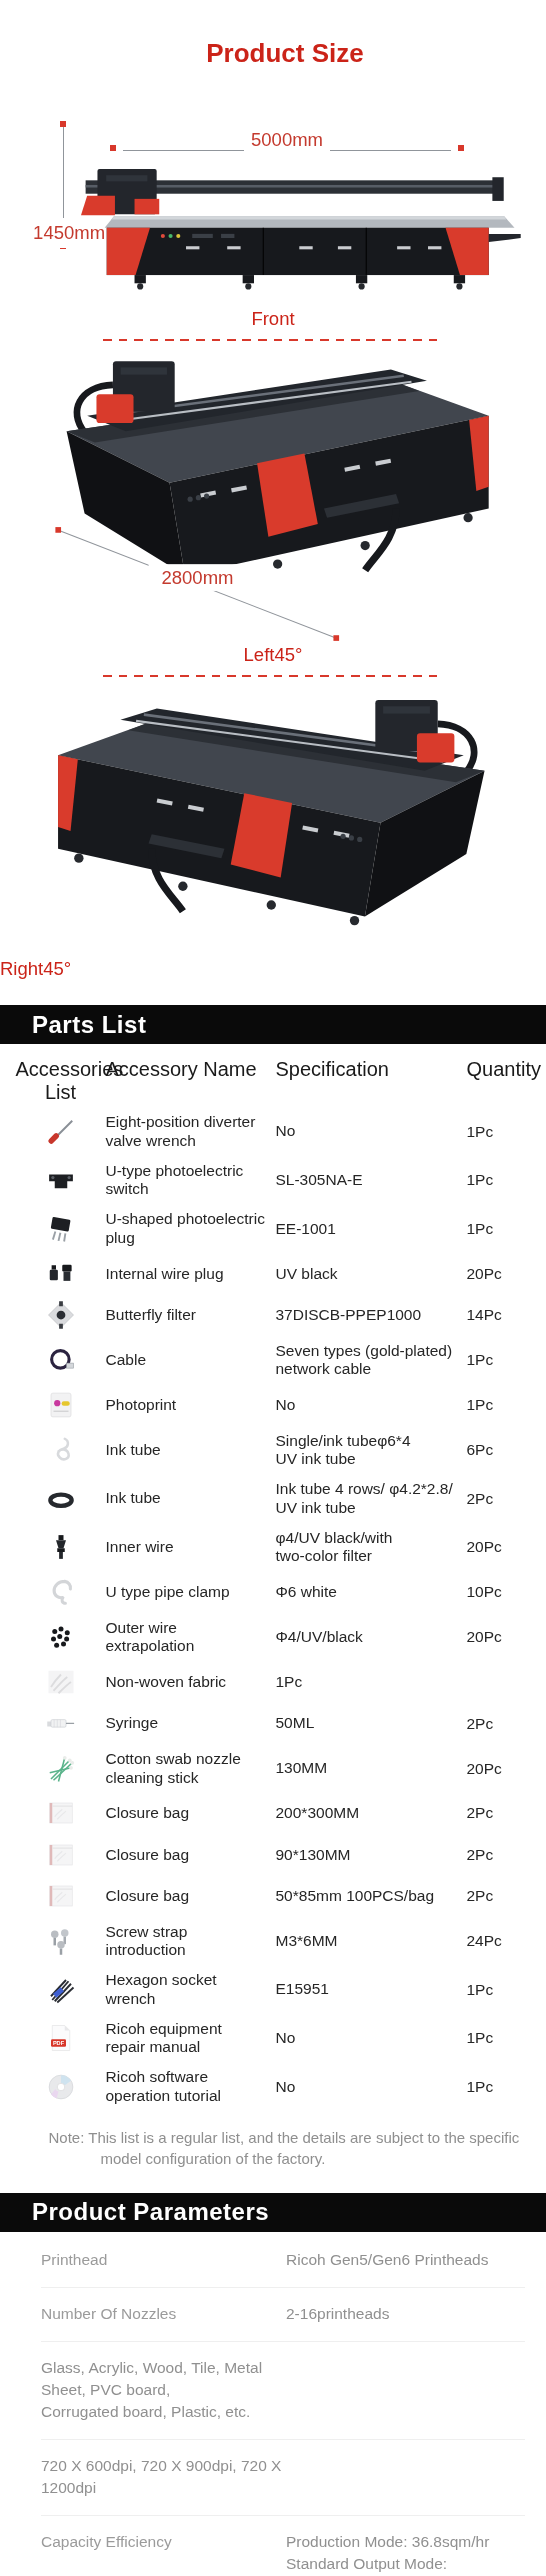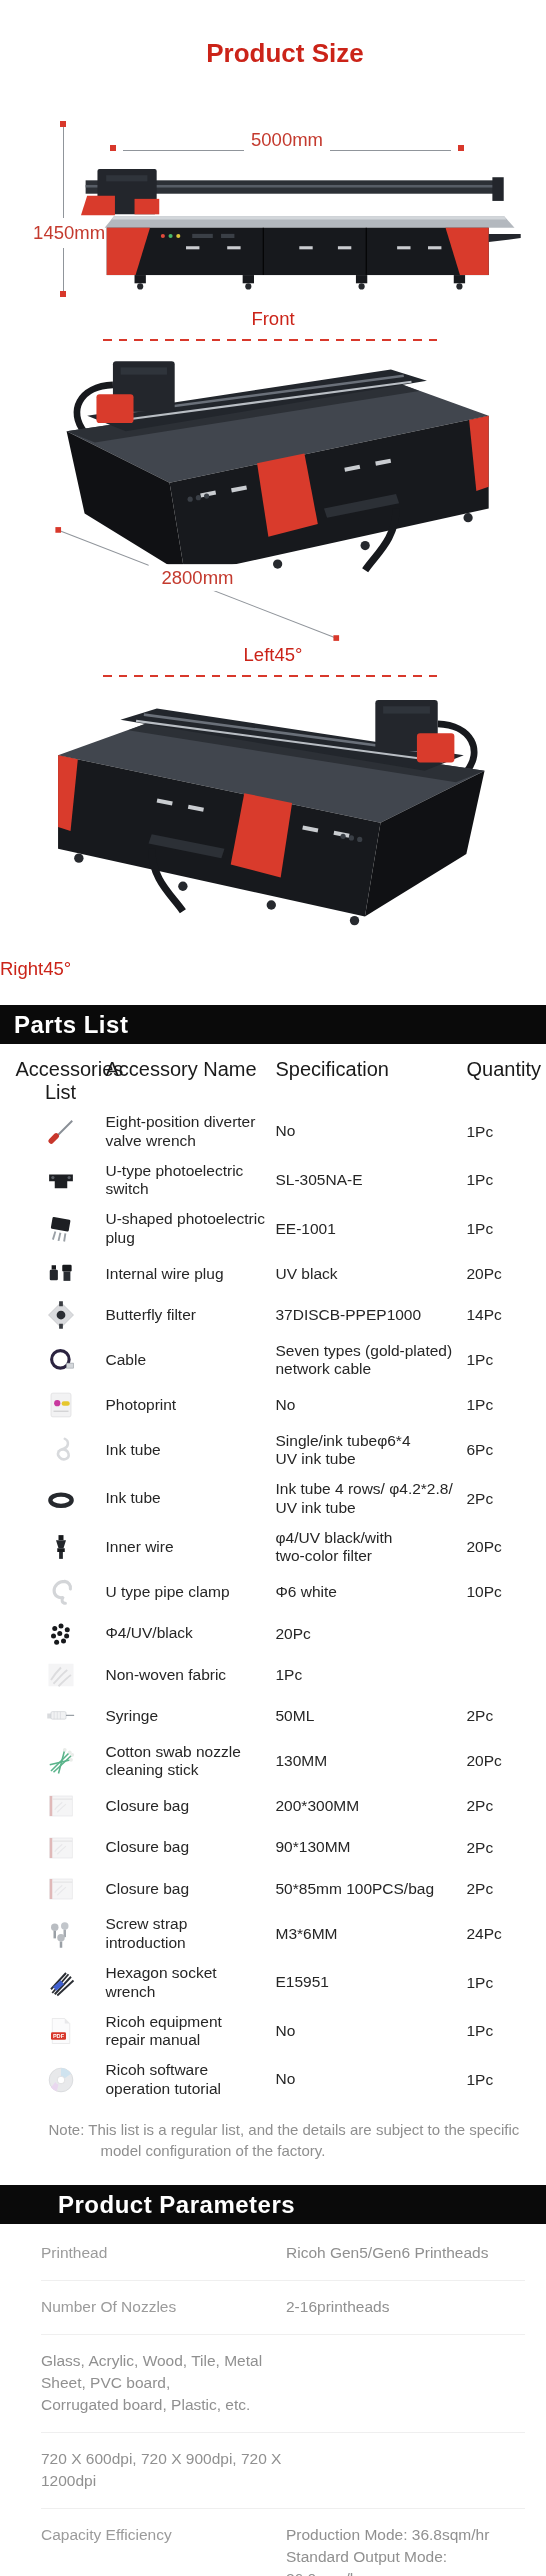--- a/index.html
+++ b/index.html
@@ -7,40 +7,40 @@
         font-family:"Liberation Sans",sans-serif;color:#222;overflow:hidden;}
 
   
   .hero{position:relative;height:1005px;}
   .hero h1{position:absolute;top:26px;left:0;width:100%;text-align:center;margin:12px;
            font-size:26px;font-weight:bold;color:#cb2318;}
   .dim-label{color:#c43a2e;font-size:18.5px;}
   .sq{width:5.7px;height:5.7px;background:#d8382b;flex:0 0 auto;}
   .dim-h{position:absolute;top:129px;left:110px;width:354px;display:flex;align-items:flex-end;gap:7.2px;}
   .dim-h .ln{flex:1;height:1px;background:#90959b;}
-  .dim-v{position:absolute;left:60px;top:121px;height:176px;width:6.2px;display:flex;
+  .dim-v{position:absolute;left:60px;top:121px;height:128px;width:6.2px;display:flex;
          flex-direction:column;align-items:center;}
   .dim-v .vln{flex:1;width:1px;background:#90959b;}
   .vlabel{position:absolute;top:97px;left:-30px;background:#fff;padding:4.1px 3.1px;}
   .printer-front-img{position:absolute;left:56px;top:169px;width:466px;height:121px;}
   .view-label{color:#cb2318;font-size:18.5px;}
   .front-label{position:absolute;top:308px;left:0;width:100%;text-align:center;}
   .red-dash{position:absolute;left:103px;width:340px;height:2.1px;
             background:repeating-linear-gradient(90deg,#d8382b 0 8.8px,transparent 8.8px 15.5px);}
   .dash1{top:339px;} .dash2{top:675px;}
   .printer-left-img{position:absolute;left:28px;top:354px;width:489px;height:242px;}
   .dim-diag{position:absolute;left:53px;top:524px;}
   .left-label{position:absolute;top:644px;left:0;width:100%;text-align:center;}
   .printer-right-img{position:absolute;left:37px;top:691px;width:479px;height:248px;transform:scaleX(-1);}
   .right-label{position:absolute;top:958px;left:0;width:100%;text-align:left;}
 
   
   .banner{height:39px;background:#0a0a0a;display:flex;align-items:center;}
-  .banner h2{color:#fff;font-size:24px;font-weight:bold;margin:0 0 0 14px;letter-spacing:0.5px;}
-  .banner2{margin-top:24px;padding-left:44px;}
+  .banner h2{color:#fff;font-size:24px;font-weight:bold;margin:0 0 0 32px;letter-spacing:0.5px;}
+  .banner2{margin-top:24px;}
 
   
   .parts{padding:10.3px 15.5px 0;}
   .p-head{display:grid;grid-template-columns:90px 170px 191px 64px;
           font-size:20px;color:#1a1a1a;font-weight:500;align-items:start;padding:4.1px 0 3.1px;}
   .p-head .c0{text-align:center;white-space:pre-line;line-height:1.15;}
   .prow{display:grid;grid-template-columns:90px 170px 191px 64px;align-items:center;
         padding:5.7px 0;font-size:15.5px;color:#262626;}
   .picon{justify-self:center;width:30px;height:30px;display:flex;align-items:center;justify-content:center;}
   .picon svg{width:100%;height:100%;}
@@ -352,20 +352,21 @@
                 <circle cx="24" cy="11" r="4"></circle>
                 <circle cx="34" cy="17" r="4"></circle>
                 <circle cx="12" cy="27" r="4"></circle>
                 <circle cx="22" cy="23" r="4"></circle>
                 <circle cx="33" cy="27" r="4"></circle>
                 <circle cx="17" cy="37" r="4"></circle>
                 <circle cx="28" cy="35" r="4"></circle>
               </g>
             </svg>
           </span>
+          <span class="pname">Outer wire extrapolation</span>
           <span class="pspec">Φ4/UV/black</span>
           <span class="pqty">20Pc</span>
         </div>
         <div class="prow">
           <span class="picon">
             <svg viewBox="0 0 48 48">
               <rect x="4" y="6" width="40" height="36" fill="#f4f4f5"></rect>
               <path d="M8 32c6-10 10-14 16-20M12 38c8-8 14-16 22-22M20 42c6-6 14-14 20-18" stroke="#dcdcde" stroke-width="3" fill="none"></path>
             </svg>
           </span>

